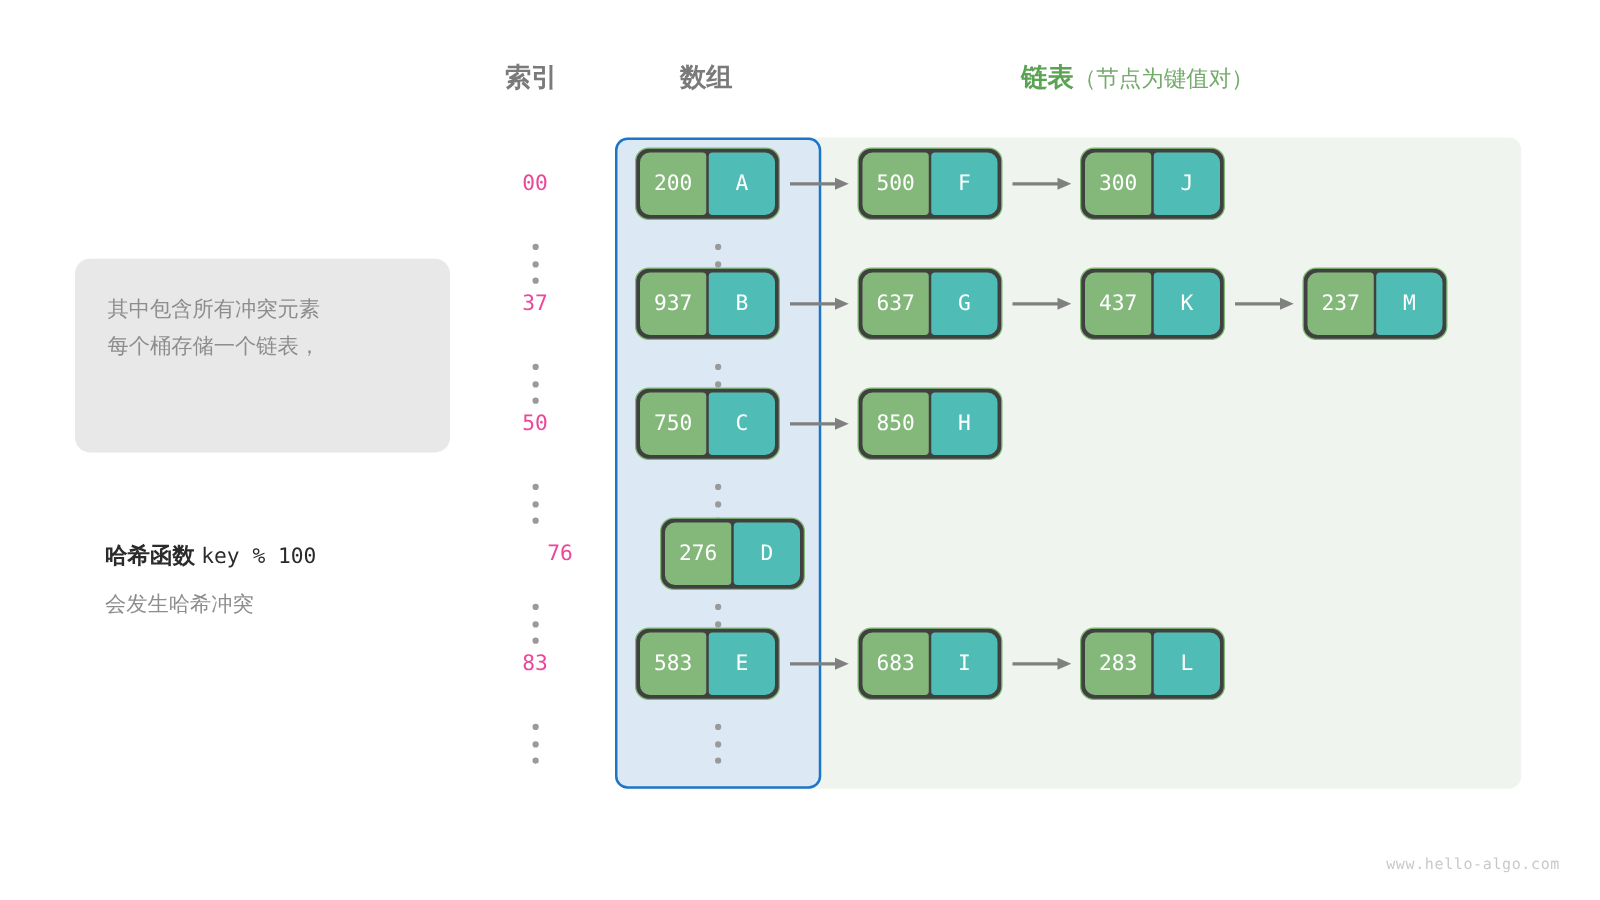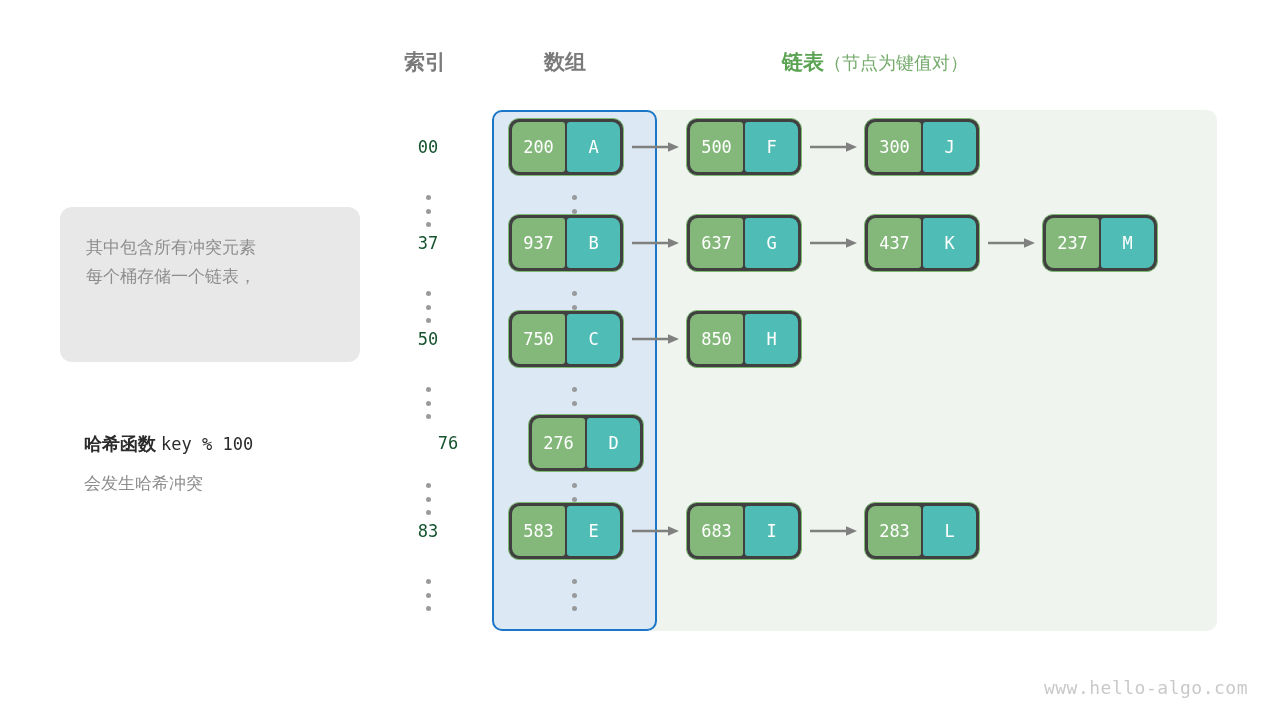--- a/index.html
+++ b/index.html
@@ -25,21 +25,21 @@
   }
   .hdr {
     position: absolute;
     font-size: 21px;
     font-weight: bold;
     color: #7a7a7a;
     white-space: nowrap;
   }
   .hdr-index { left: 404px; top: 0; }
   .hdr-array { left: 544px; top: 0; }
-  .hdr-list  { left: 782px; top: 0; color: #5aa352; font-family: Liberation Serif, serif; }
+  .hdr-list  { left: 817px; top: 0; color: #5aa352; font-family: Liberation Serif, serif; }
   .hdr-list .sub {
     font-weight: normal;
     font-size: 18px;
     color: #74ab6b;
   }
 
   
   .list-panel {
     position: absolute;
     left: 492px;
@@ -76,21 +76,21 @@
   }
   .row-index {
     position: absolute;
     left: 396px;
     width: 64px;
     text-align: center;
     top: 50%;
     transform: translateY(-50%);
     font-family: "DejaVu Sans Mono", monospace;
     font-size: 17px;
-    color: #14532d;
+    color: #ec4899;
   }
 
   .chain {
     position: absolute;
     left: 508px;
     top: 50%;
     transform: translateY(-50%);
     display: flex;
     align-items: center;
   }
@@ -205,21 +205,21 @@
     font-family: "DejaVu Sans Mono", monospace;
     font-size: 16px;
   }
 
   
   .watermark {
     position: absolute;
     right: 32px;
     bottom: 22px;
     font-family: "DejaVu Sans Mono", monospace;
-    font-size: 18px;
+    font-size: 12px;
     color: #c9c9c9;
     letter-spacing: 0.5px;
   }
 </style>
 </head>
 <body>
 
 <div class="header-row">
   <div class="hdr hdr-index">索引</div>
   <div class="hdr hdr-array">数组</div>

